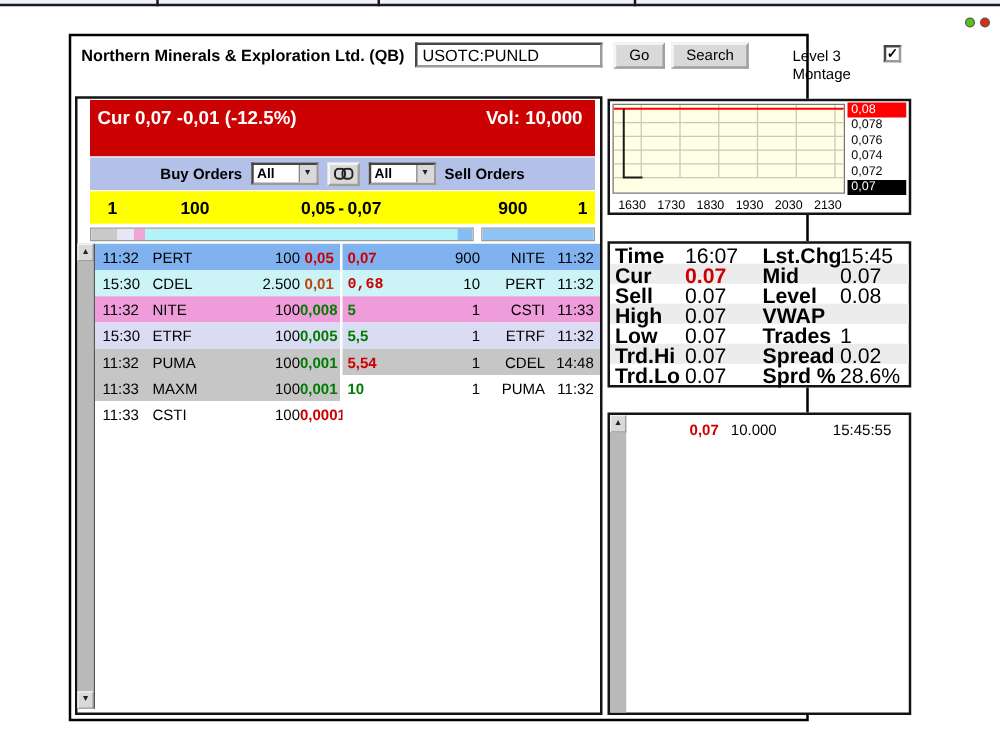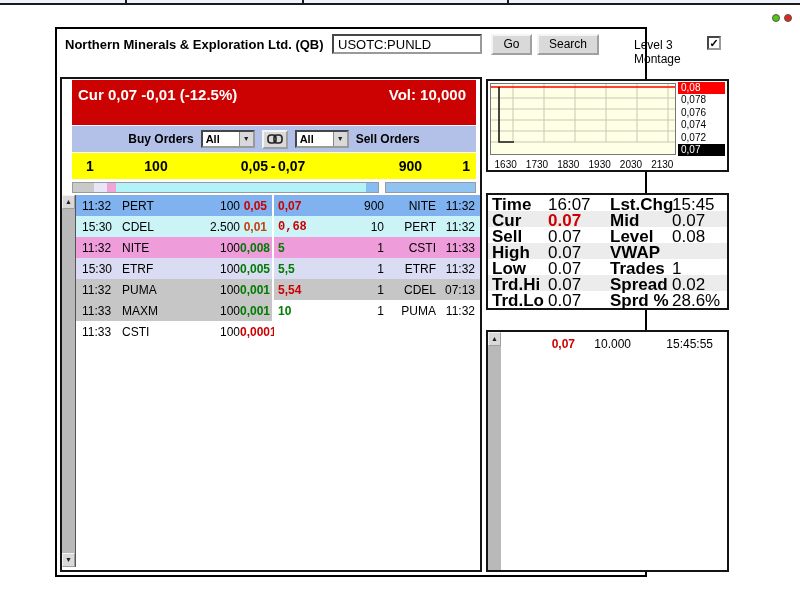--- a/index.html
+++ b/index.html
@@ -84,21 +84,21 @@
   .qrow:nth-child(even) { background:#ececec; }
   .qrow .ql { font-weight:bold; } .qrow .qv { text-align:left; }
   .qv.red { color:#cc0000; font-weight:bold; }
 
   #trades-tab { position:absolute; left:0; top:253px; }
   #tradesbox { position:absolute; left:0; top:270px; width:243px; height:242px; border:2px solid #141414; background:#fff; display:flex; }
   #tscroll { width:13px; height:100%; background:#b9b9b9; }
   #tradelist { flex:1; padding-top:5px; }
   .trow { display:grid; grid-template-columns:74px 56px 1fr; font-size:12px; padding-right:14px; }
   .trow .tp { text-align:right; font-weight:bold; color:#cc0000; }
-  .trow .ts { text-align:right; } .trow .tt { text-align:right; }
+  .trow .ts { text-align:center; } .trow .tt { text-align:right; }
 
   #news-tabs { position:absolute; left:55px; top:584px; }
 </style>
 </head>
 <body>
 <div id="stage">
 
   <div id="topstrip">
     <span class="vd" style="left:125px"></span>
     <span class="vd" style="left:302px"></span>
@@ -258,21 +258,21 @@
             <div class="bcell bid" style="background-color: rgb(198, 198, 198);">
                 <span class="time">11:32</span>
                 <span class="mm">PUMA</span>
                 <span class="size">100</span>
                 <span class="price" style="color: rgb(0, 124, 0);">0,001</span>
               </div>
             <div class="bcell ask" style="background-color: rgb(198, 198, 198);">
                 <span class="price" style="color: rgb(204, 0, 0);">5,54</span>
                 <span class="size">1</span>
                 <span class="mm">CDEL</span>
-                <span class="time">07:13</span>
+                <span class="time">14:48</span>
               </div>
           </div>
           <div class="brow">
             <div class="bcell bid" style="background-color: rgb(198, 198, 198);">
                 <span class="time">11:33</span>
                 <span class="mm">MAXM</span>
                 <span class="size">100</span>
                 <span class="price" style="color: rgb(0, 124, 0);">0,001</span>
               </div>
             <div class="bcell ask" style="background-color: rgb(255, 255, 255);">

